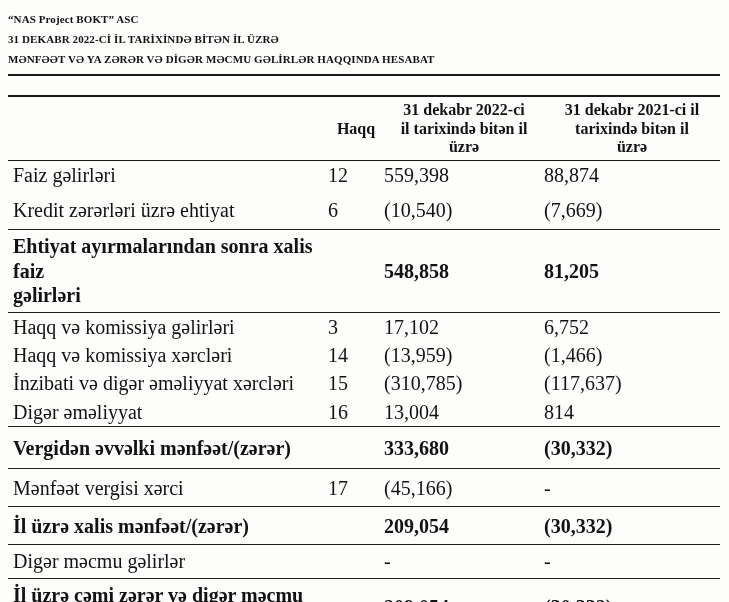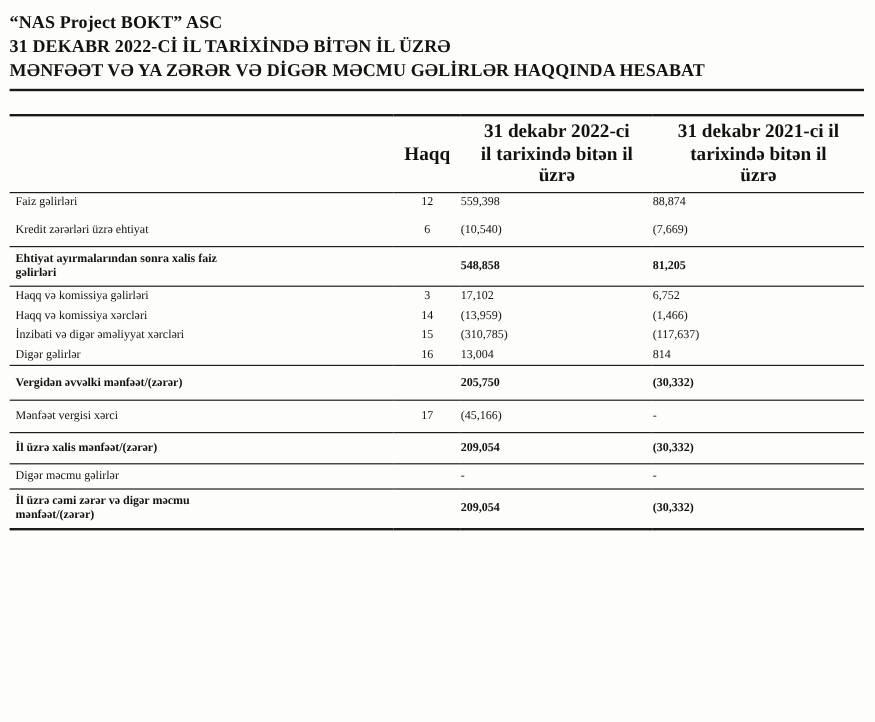--- a/index.html
+++ b/index.html
@@ -12,21 +12,21 @@
   }
   .page { padding: 9px 9px 0 8px; }
 
   
   .doc-header {
     padding-bottom: 5px;
     border-bottom: 2.2px solid #1a1a1a;
   }
   .doc-header .hline {
     font-weight: bold;
-    font-size: 15px;
+    font-size: 11px;
     line-height: 20px;
     letter-spacing: 0.1px;
   }
 
   
   table.statement {
     width: 712px;
     margin-top: 19px;
     border-collapse: collapse;
     table-layout: fixed;
@@ -42,27 +42,27 @@
     font-size: 16px;
     line-height: 1.16;
     vertical-align: middle;
     text-align: center;
     white-space: pre-line;
     padding: 4px 0 3px;
     border-bottom: 1.7px solid #1a1a1a;
   }
 
   td {
-    font-size: 10px;
+    font-size: 20px;
     line-height: 1.22;
     vertical-align: middle;
     margin-left: 16px;
   }
   td.lbl  { text-align: left; padding-left: 5px; white-space: pre-line; }
-  td.note { text-align: center; }
+  td.note { }
   td.num  { text-align: left; }
   td.n22  { padding-right: 3px; }
   td.n21  { padding-right: 14px; }
 
   tr.bold td { font-weight: bold; }
   tr.sep  td { border-bottom: 1.7px solid #1f1f1f; }
   tr.last td { border-bottom: 2.2px solid #1a1a1a; }
 
   tr.pv2 td { padding-top: 2px;  padding-bottom: 2px; }
   tr.pv4 td { padding-top: 4px;  padding-bottom: 4px; }
@@ -131,29 +131,29 @@
         <td class="num n22">(13,959)</td>
         <td class="num n21">(1,466)</td>
       </tr>
       <tr class="pv2">
         <td class="lbl">İnzibati və digər əməliyyat xərcləri</td>
         <td class="note">15</td>
         <td class="num n22">(310,785)</td>
         <td class="num n21">(117,637)</td>
       </tr>
       <tr class="pv2 sep">
-        <td class="lbl">Digər gəlirlər</td>
+        <td class="lbl">Digər əməliyyat</td>
         <td class="note">16</td>
         <td class="num n22">13,004</td>
         <td class="num n21">814</td>
       </tr>
       <tr class="pv8 bold sep">
         <td class="lbl">Vergidən əvvəlki mənfəət/(zərər)</td>
         <td class="note"></td>
-        <td class="num n22">205,750</td>
+        <td class="num n22">333,680</td>
         <td class="num n21">(30,332)</td>
       </tr>
       <tr class="pv6 sep">
         <td class="lbl">Mənfəət vergisi xərci</td>
         <td class="note">17</td>
         <td class="num n22">(45,166)</td>
         <td class="num n21">-</td>
       </tr>
       <tr class="pv6 bold sep">
         <td class="lbl">İl üzrə xalis mənfəət/(zərər)</td>

